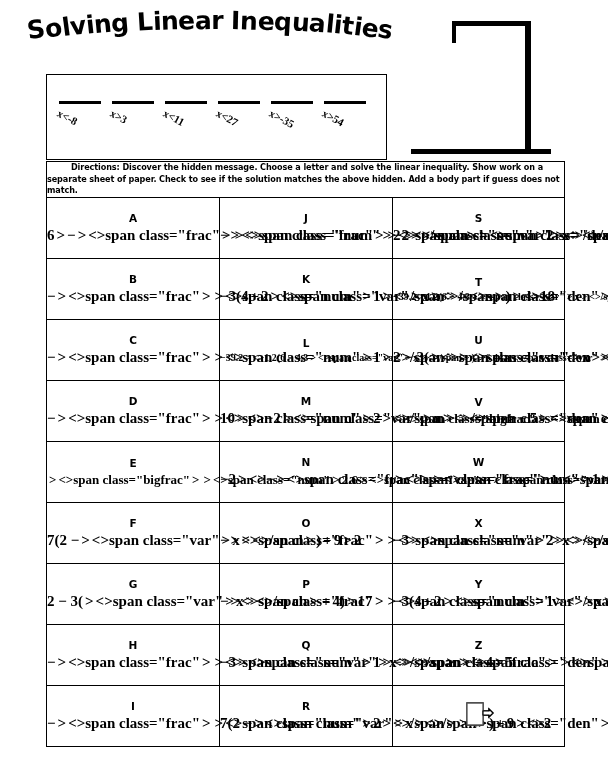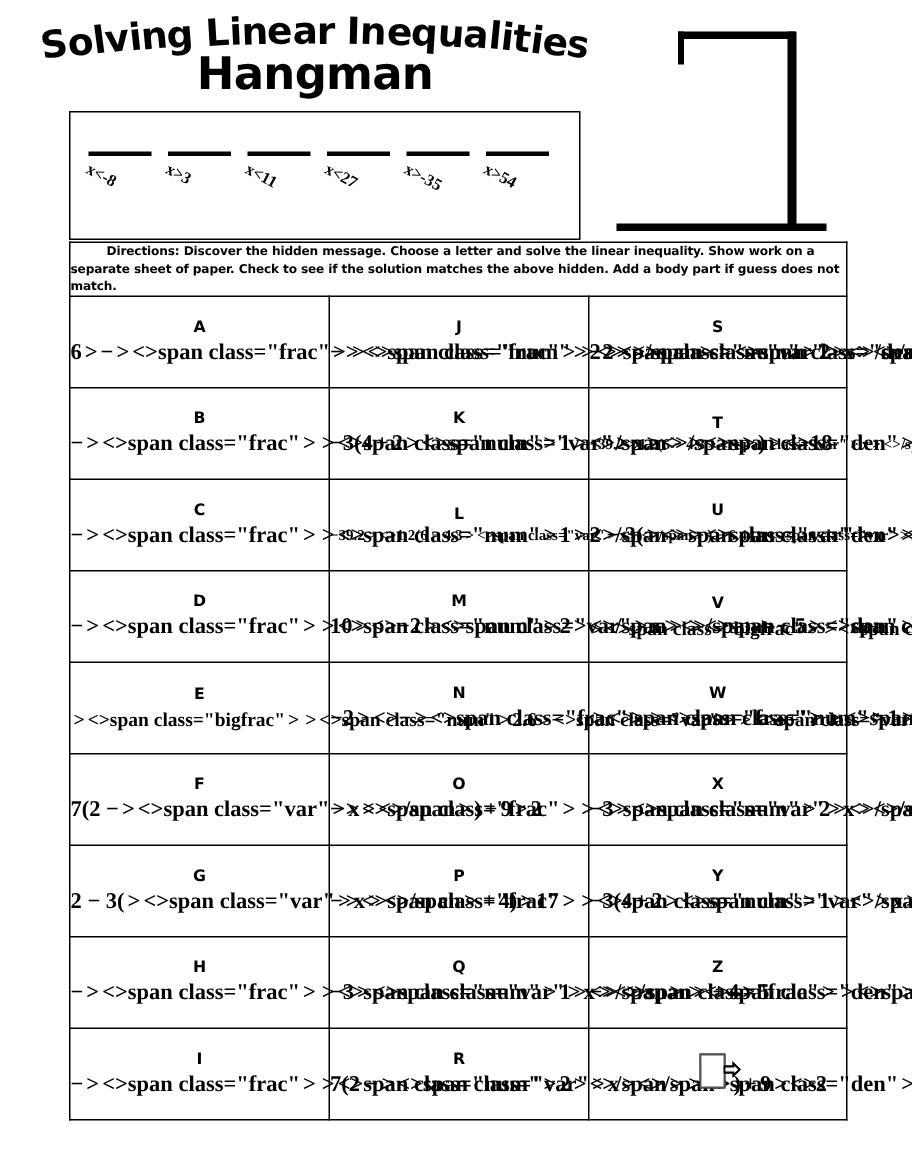--- a/index.html
+++ b/index.html
@@ -172,21 +172,20 @@
   #next-page-icon {
     display: inline-block;
     vertical-align: middle;
   }
 </style>
 </head>
 <body>
 
 <div id="title-block">
   <div class="title-line" id="title-line-1"><span class="ch" style="transform:translateY(9.00px) rotate(-9.00deg);">S</span><span class="ch" style="transform:translateY(7.67px) rotate(-8.31deg);">o</span><span class="ch" style="transform:translateY(6.44px) rotate(-7.62deg);">l</span><span class="ch" style="transform:translateY(5.33px) rotate(-6.92deg);">v</span><span class="ch" style="transform:translateY(4.31px) rotate(-6.23deg);">i</span><span class="ch" style="transform:translateY(3.41px) rotate(-5.54deg);">n</span><span class="ch" style="transform:translateY(2.61px) rotate(-4.85deg);">g</span><span class="ch" style="transform:translateY(1.92px) rotate(-4.15deg);">&nbsp;</span><span class="ch" style="transform:translateY(1.33px) rotate(-3.46deg);">L</span><span class="ch" style="transform:translateY(0.85px) rotate(-2.77deg);">i</span><span class="ch" style="transform:translateY(0.48px) rotate(-2.08deg);">n</span><span class="ch" style="transform:translateY(0.21px) rotate(-1.38deg);">e</span><span class="ch" style="transform:translateY(0.05px) rotate(-0.69deg);">a</span><span class="ch" style="transform:translateY(0.00px) rotate(0.00deg);">r</span><span class="ch" style="transform:translateY(0.05px) rotate(0.69deg);">&nbsp;</span><span class="ch" style="transform:translateY(0.21px) rotate(1.38deg);">I</span><span class="ch" style="transform:translateY(0.48px) rotate(2.08deg);">n</span><span class="ch" style="transform:translateY(0.85px) rotate(2.77deg);">e</span><span class="ch" style="transform:translateY(1.33px) rotate(3.46deg);">q</span><span class="ch" style="transform:translateY(1.92px) rotate(4.15deg);">u</span><span class="ch" style="transform:translateY(2.61px) rotate(4.85deg);">a</span><span class="ch" style="transform:translateY(3.41px) rotate(5.54deg);">l</span><span class="ch" style="transform:translateY(4.31px) rotate(6.23deg);">i</span><span class="ch" style="transform:translateY(5.33px) rotate(6.92deg);">t</span><span class="ch" style="transform:translateY(6.44px) rotate(7.62deg);">i</span><span class="ch" style="transform:translateY(7.67px) rotate(8.31deg);">e</span><span class="ch" style="transform:translateY(9.00px) rotate(9.00deg);">s</span></div>
-  <div class="title-line" id="title-line-2">Hangman</div>
 </div>
 
 <div id="gallows">
   <svg width="208" height="162" viewBox="0 0 208 162">
 
     <rect x="52" y="21" width="78" height="5" fill="#000"></rect>
 
     <rect x="52" y="21" width="4" height="22" fill="#000"></rect>
 
     <rect x="125" y="21" width="6" height="133" fill="#000"></rect>

